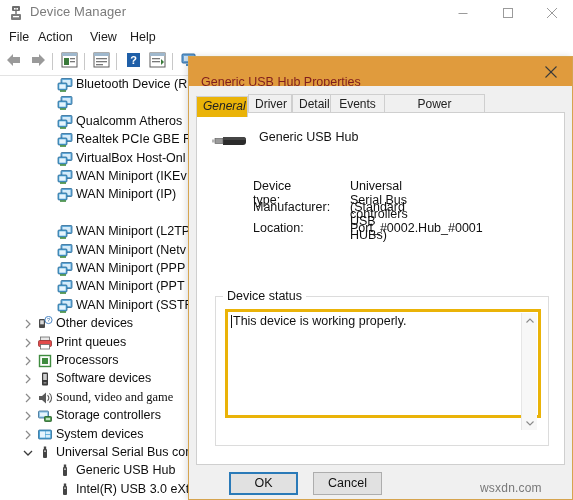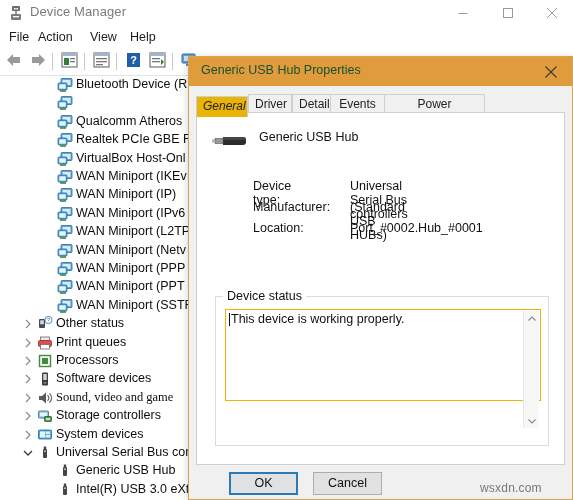--- a/index.html
+++ b/index.html
@@ -42,21 +42,21 @@
   .ticon{position:absolute;top:1px;width:16px;height:16px;}
   .tlabel{position:absolute;top:1px;font-size:12.5px;color:#0d0d0d;}
   .depth2 .ticon{left:57px;}  .depth2 .tlabel{left:76px;}
   .depth1 .tchev{left:20px;}  .depth1 .ticon{left:37px;} .depth1 .tlabel{left:56px;}
 
   
   #dlg{position:absolute;left:188px;top:56px;width:385px;height:444px;
        background:#f0f0f0;border:1px solid #d6a44f;box-sizing:border-box;
        box-shadow:-2px 0 6px rgba(0,0,0,.12);}
   #dlg-titlebar{position:absolute;left:0;top:0;width:383px;height:29px;background:#e09b3d;}
-  #dlg-title{position:absolute;left:12px;top:6px;font-size:12.5px;color:#14532d;}
+  #dlg-title{position:absolute;left:12px;top:18px;font-size:12.5px;color:#7f1d1d;}
   #dlg-close{position:absolute;right:0;top:0;width:42px;height:29px;}
   #dlg-close svg{position:absolute;left:50%;top:50%;transform:translate(-50%,-50%);}
 
   #dlg-body{position:absolute;left:0;top:29px;width:383px;height:413px;background:#f0f0f0;}
 
   
   #tabstrip{position:absolute;left:7px;top:6px;height:21px;}
   .tab{position:absolute;top:2px;height:19px;box-sizing:border-box;
        border:1px solid #cfcfcf;border-bottom:none;background:#f0f0f0;
        font-size:12px;color:#222;padding:2px 6px 0 6px;text-align:center;}
@@ -70,22 +70,22 @@
 
   .prow{position:absolute;height:17px;font-size:12.5px;color:#111;}
   .plabel{position:absolute;left:56px;}
   .pvalue{position:absolute;left:153px;}
 
   
   #grp{position:absolute;left:18px;top:183px;width:334px;height:150px;
        border:1px solid #dcdcdc;box-sizing:border-box;}
   #grp-legend{position:absolute;left:26px;top:176px;background:#fff;padding:0 4px;
               font-size:12.5px;color:#111;}
-  #status-box{position:absolute;left:28px;top:196px;width:316px;height:92px;
-              background:#fff;border:1px solid #eab308;box-sizing:border-box;}
+  #status-box{position:absolute;left:28px;top:196px;width:316px;height:109px;
+              background:#fff;border:3px solid #eab308;box-sizing:border-box;}
   #status-caret{position:absolute;left:3px;top:3px;width:1px;height:13px;background:#111;}
   #status-text{position:absolute;left:5px;top:2px;font-size:12.5px;color:#111;}
   #sb{position:absolute;right:1px;top:1px;width:15px;height:117px;background:#f7f7f7;
       border-left:1px solid #e6e6e6;}
   #sb .arrow{position:absolute;left:0;width:15px;height:15px;}
   #sb .arrow svg{position:absolute;left:50%;top:50%;transform:translate(-50%,-50%);}
   #sb-up{top:0;}  #sb-down{bottom:0;}
 
   
   .dbtn{position:absolute;height:23px;width:69px;box-sizing:border-box;
@@ -261,30 +261,20 @@
       <div class="trow depth2" style="top: 110.4px;">
         <span class="ticon"><svg width="16" height="16" viewBox="0 0 16 16">
             <rect x="4" y="1.5" width="11" height="8" rx="1" fill="#5fa8d8" stroke="#2d6b97" stroke-width="0.8"></rect>
             <rect x="5.5" y="3" width="8" height="5" fill="#d5ecfa"></rect>
             <rect x="1" y="6" width="9" height="7" rx="1" fill="#4ba3d6" stroke="#2d6b97" stroke-width="0.8"></rect>
             <rect x="2.3" y="7.3" width="6.4" height="4.4" fill="#e6f4fd"></rect>
             <rect x="3" y="13.2" width="6" height="1.6" fill="#3f8c3f"></rect>
           </svg></span>
         <span class="tlabel">WAN Miniport (IP)</span>
       </div>
-      <div class="trow depth2" style="top: 128.8px;">
-        <span class="ticon"><svg width="16" height="16" viewBox="0 0 16 16">
-            <rect x="4" y="1.5" width="11" height="8" rx="1" fill="#5fa8d8" stroke="#2d6b97" stroke-width="0.8"></rect>
-            <rect x="5.5" y="3" width="8" height="5" fill="#d5ecfa"></rect>
-            <rect x="1" y="6" width="9" height="7" rx="1" fill="#4ba3d6" stroke="#2d6b97" stroke-width="0.8"></rect>
-            <rect x="2.3" y="7.3" width="6.4" height="4.4" fill="#e6f4fd"></rect>
-            <rect x="3" y="13.2" width="6" height="1.6" fill="#3f8c3f"></rect>
-          </svg></span>
-        <span class="tlabel">WAN Miniport (IPv6</span>
-      </div>
       <div class="trow depth2" style="top: 147.2px;">
         <span class="ticon"><svg width="16" height="16" viewBox="0 0 16 16">
             <rect x="4" y="1.5" width="11" height="8" rx="1" fill="#5fa8d8" stroke="#2d6b97" stroke-width="0.8"></rect>
             <rect x="5.5" y="3" width="8" height="5" fill="#d5ecfa"></rect>
             <rect x="1" y="6" width="9" height="7" rx="1" fill="#4ba3d6" stroke="#2d6b97" stroke-width="0.8"></rect>
             <rect x="2.3" y="7.3" width="6.4" height="4.4" fill="#e6f4fd"></rect>
             <rect x="3" y="13.2" width="6" height="1.6" fill="#3f8c3f"></rect>
           </svg></span>
         <span class="tlabel">WAN Miniport (L2TP</span>
       </div>
@@ -331,21 +321,21 @@
       <div class="trow depth1" style="top: 239.2px;">
         <span class="tchev"><svg width="16" height="18" viewBox="0 0 16 18">
             <polyline points="6,5 10,9 6,13" fill="none" stroke="#8a8a8a" stroke-width="1.2"></polyline>
           </svg></span>
         <span class="ticon"><svg width="16" height="16" viewBox="0 0 16 16">
             <rect x="2" y="3" width="6" height="9" rx="1" fill="#4a4a4a"></rect>
             <rect x="3.2" y="4.3" width="3.6" height="4" fill="#d8d8d8"></rect>
             <circle cx="11.5" cy="4" r="3.6" fill="#fff" stroke="#3a7abf" stroke-width="0.9"></circle>
             <text x="11.5" y="6.4" font-size="5.4" fill="#2a6aad" text-anchor="middle" font-family="Liberation Sans, sans-serif">?</text>
           </svg></span>
-        <span class="tlabel">Other status</span>
+        <span class="tlabel">Other devices</span>
       </div>
       <div class="trow depth1" style="top: 257.6px;">
         <span class="tchev"><svg width="16" height="18" viewBox="0 0 16 18">
             <polyline points="6,5 10,9 6,13" fill="none" stroke="#8a8a8a" stroke-width="1.2"></polyline>
           </svg></span>
         <span class="ticon"><svg width="16" height="16" viewBox="0 0 16 16">
             <rect x="3.5" y="2" width="9" height="4" fill="#e8e8e8" stroke="#6a6a6a" stroke-width="0.8"></rect>
             <rect x="1.5" y="5.5" width="13" height="6" rx="1.2" fill="#e24b4b" stroke="#962f2f" stroke-width="0.8"></rect>
             <rect x="3.5" y="9.5" width="9" height="4.5" fill="#fff" stroke="#6a6a6a" stroke-width="0.8"></rect>
           </svg></span>

